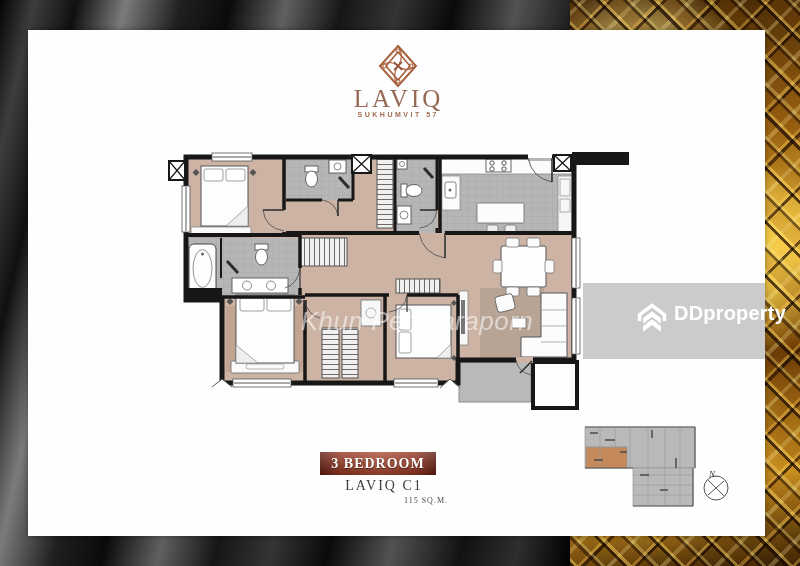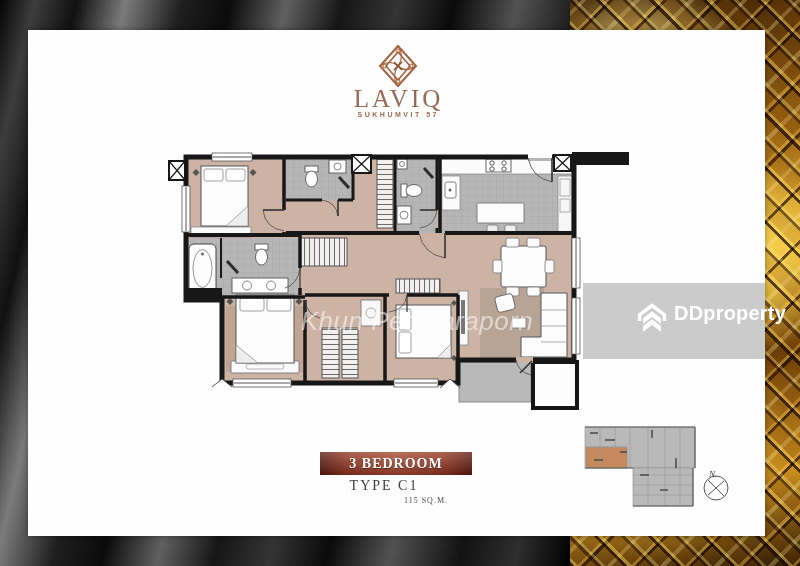--- a/index.html
+++ b/index.html
@@ -37,21 +37,21 @@
 
   
   .wm-band{position:absolute;left:583px;top:283px;width:182px;height:76px;background:rgba(200,200,200,.95);}
   .dd-logo{position:absolute;left:636px;top:302px;display:flex;align-items:flex-start;gap:6px;}
   .dd-text{color:#fff;font-size:20px;font-weight:bold;letter-spacing:.2px;white-space:nowrap;}
 
   
   .keyplan{position:absolute;left:578px;top:420px;}
 
   
-  .banner{position:absolute;left:320px;top:452px;width:152px;height:23px;display:flex;align-items:center;justify-content:center;
+  .banner{position:absolute;left:320px;top:452px;width:116px;height:23px;display:flex;align-items:center;justify-content:center;
     background:linear-gradient(180deg, rgba(255,255,255,.22), rgba(0,0,0,.20)),
                linear-gradient(90deg,#5e1b10 0%,#93351f 18%,#aa4a31 50%,#93351f 82%,#5e1b10 100%);
     color:#fff;font-family:"Liberation Serif",serif;font-weight:bold;font-size:14px;letter-spacing:1px;
     text-shadow:0 1px 1px rgba(0,0,0,.45);}
   .type-label{position:absolute;left:320px;top:478px;width:128px;text-align:center;
     font-family:"Liberation Serif",serif;font-size:14px;letter-spacing:2px;color:#3e3e3e;}
   .area-label{position:absolute;left:320px;top:496px;width:128px;text-align:right;
     font-family:"Liberation Serif",serif;font-size:8px;letter-spacing:1px;color:#4a4a4a;}
 </style>
 </head>
@@ -307,15 +307,15 @@
     <path d="M585 427 H695 M633 506 H693 M585 468 H633 M695 427 V468 M693 468 V506" stroke="#5a5a5a" stroke-width="1.2" fill="none"></path>
     <path d="M590 433 h8 M605 440 h10 M640 475 h9 M660 490 h8 M676 458 v10 M652 430 v8 M620 452 h7 M594 460 h9" stroke="#4a4a4a" stroke-width="1.5" fill="none"></path>
     <g>
       <circle cx="716" cy="488" r="12" fill="#fff" stroke="#555" stroke-width="1"></circle>
       <path d="M708 480 L724 496 M724 481 L708 495" stroke="#555" stroke-width="1" fill="none"></path>
       <text x="709" y="477" font-size="9" font-style="italic" font-family="Liberation Serif, serif" fill="#333">N.</text>
     </g>
   </svg>
 
   <div class="banner">3 BEDROOM</div>
-  <div class="type-label">TYPE C1</div>
+  <div class="type-label">LAVIQ C1</div>
   <div class="area-label">115 SQ.M.</div>
 </div>
 
 </body></html>

